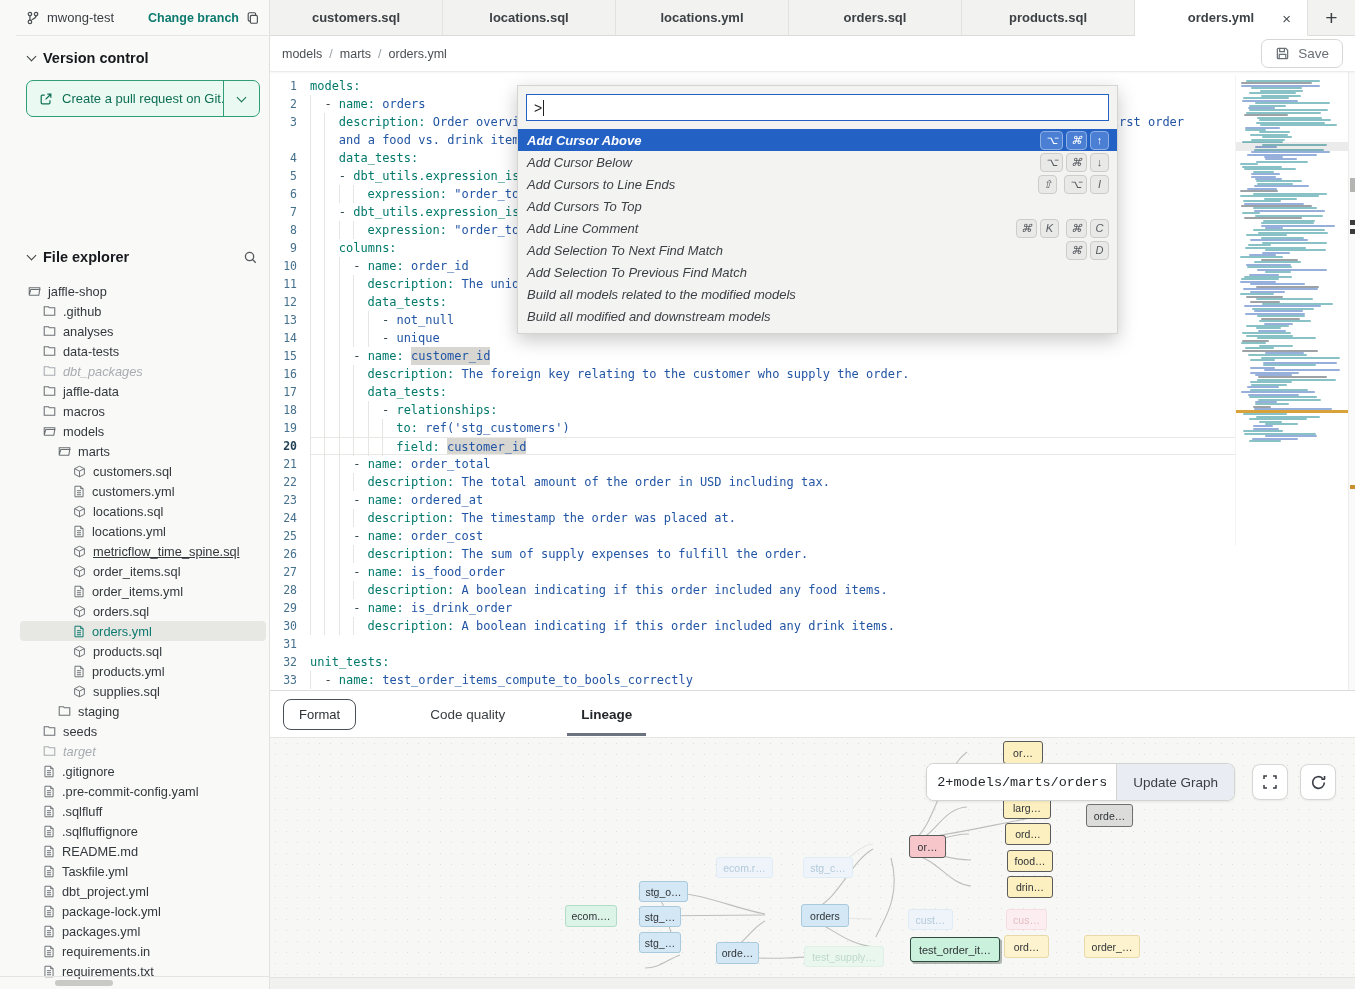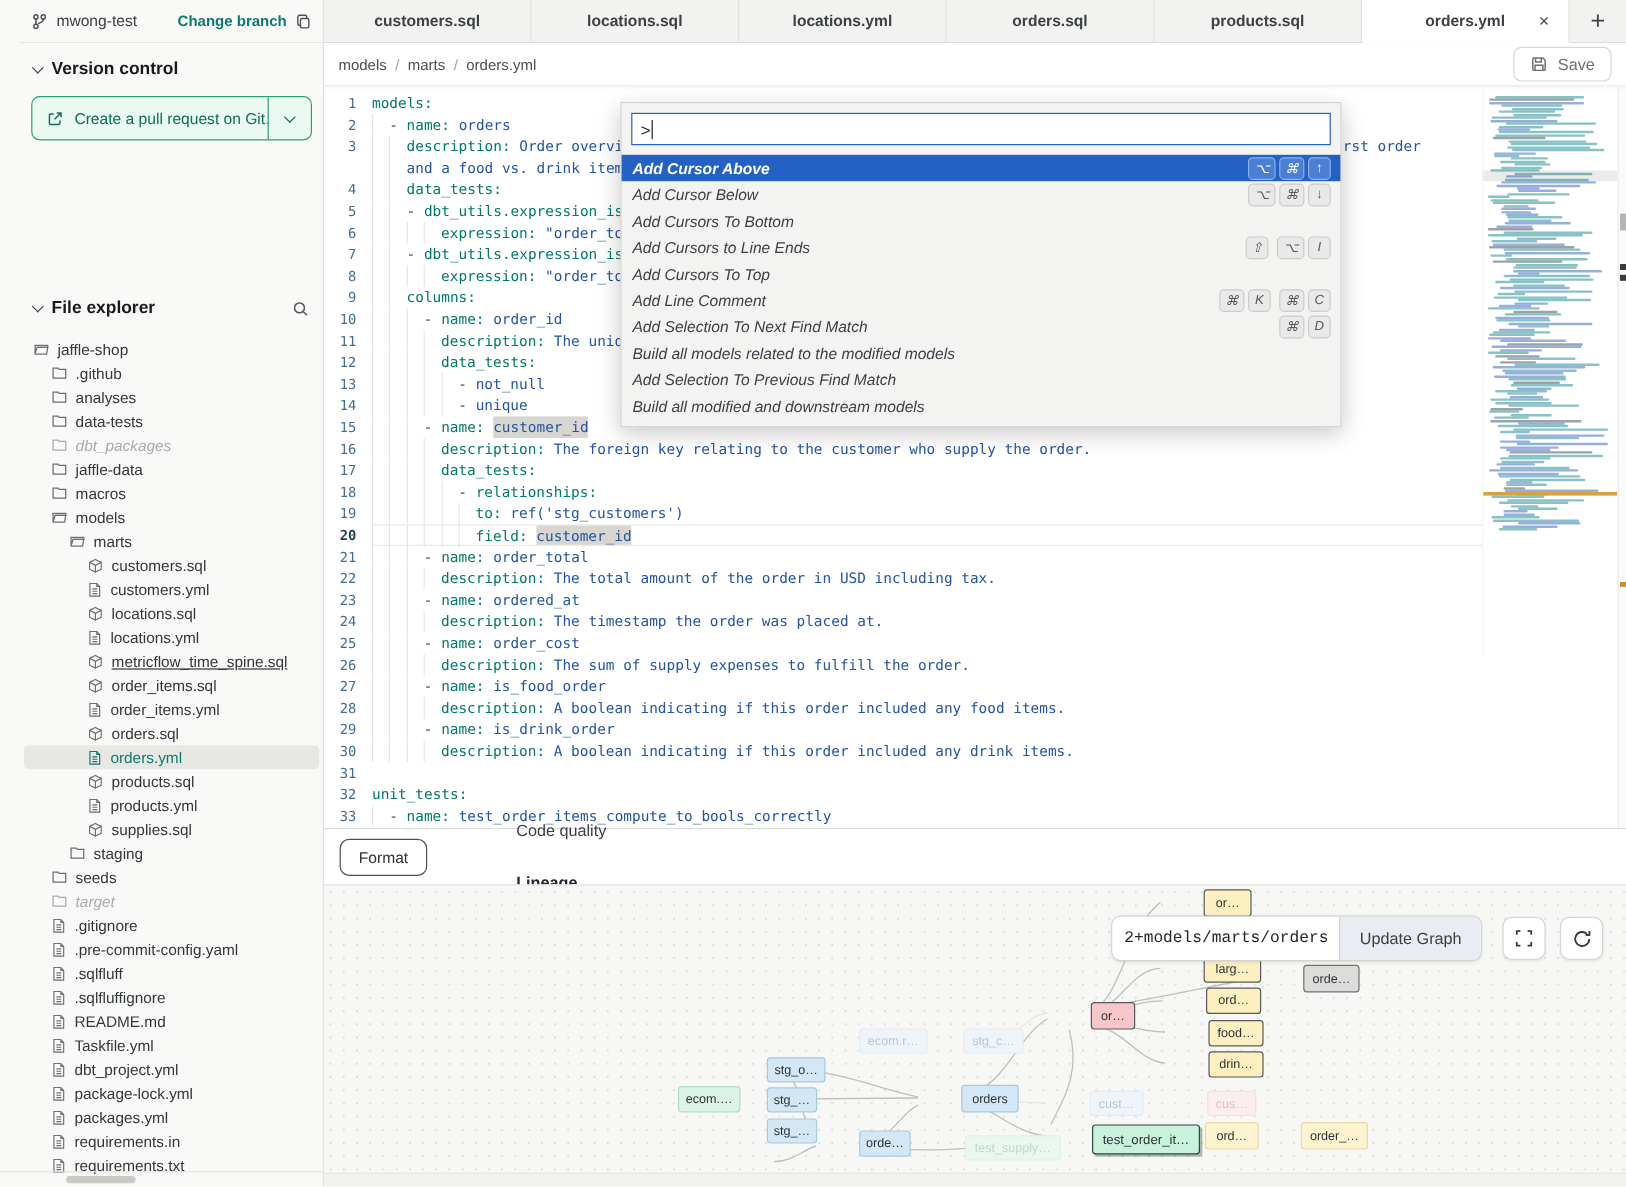--- a/index.html
+++ b/index.html
@@ -876,24 +876,20 @@
               <span>Add Cursor Below</span>
               <span class="pal-keys">
                 <span class="kgroup">
                   <span class="kcap">⌥</span>
                   <span class="kcap">⌘</span>
                   <span class="kcap">↓</span>
                 </span>
               </span>
             </div>
             <div class="pal-item">
-              <span>Add Cursors To Bottom</span>
-              <span class="pal-keys"></span>
-            </div>
-            <div class="pal-item">
               <span>Add Cursors to Line Ends</span>
               <span class="pal-keys">
                 <span class="kgroup">
                   <span class="kcap">⇧</span>
                 </span>
                 <span class="kgroup">
                   <span class="kcap">⌥</span>
                   <span class="kcap">I</span>
                 </span>
               </span>
@@ -918,38 +914,38 @@
             <div class="pal-item">
               <span>Add Selection To Next Find Match</span>
               <span class="pal-keys">
                 <span class="kgroup">
                   <span class="kcap">⌘</span>
                   <span class="kcap">D</span>
                 </span>
               </span>
             </div>
             <div class="pal-item">
-              <span>Build all models related to the modified models</span>
+              <span>Add Selection To Previous Find Match</span>
               <span class="pal-keys"></span>
             </div>
             <div class="pal-item">
-              <span>Add Selection To Previous Find Match</span>
+              <span>Build all models related to the modified models</span>
               <span class="pal-keys"></span>
             </div>
             <div class="pal-item">
               <span>Build all modified and downstream models</span>
               <span class="pal-keys"></span>
             </div>
           </div>
       </div>
     </div>
 
     <div class="btoolbar">
       <button class="format-btn">Format</button>
-      <div id="btabs" style="display:flex;flex-direction:column;">
+      <div id="btabs" style="display:flex;">
           <div class="btab">Code quality</div>
           <div class="btab active">Lineage</div>
         </div>
     </div>
 
     <div class="lineage">
       <svg id="edge-svg" width="1085" height="240" style="position:absolute;left:0;top:0;">
           <path d="M311,178 L333,178" fill="none" stroke="#bdbfbc" stroke-width="1.1"></path>
           <path d="M382,153 C430,153 462,170 495,176" fill="none" stroke="#bdbfbc" stroke-width="1.1"></path>
           <path d="M382,154 C400,162 396,200 410,212" fill="none" stroke="#bdbfbc" stroke-width="1.1"></path>

